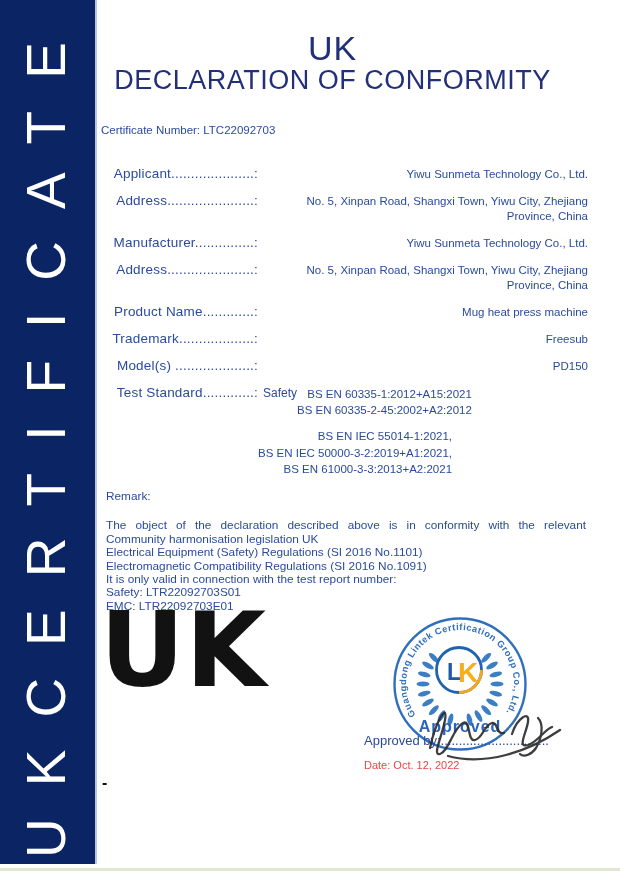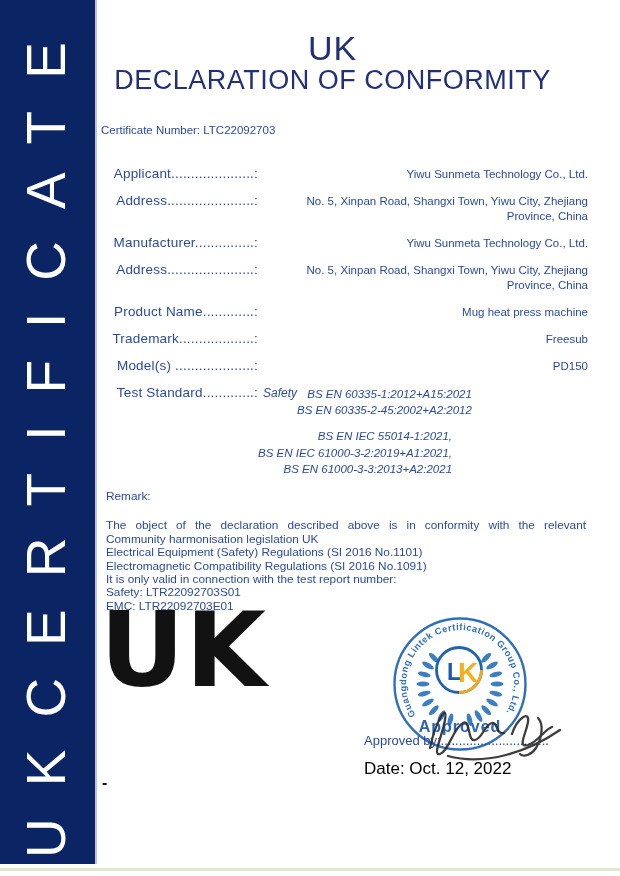--- a/index.html
+++ b/index.html
@@ -21,38 +21,38 @@
   
   .header { position:absolute; left:105px; top:30px; width:455px; text-align:center; color:#22307a; }
   .title    { font-size:34px; line-height:36px; letter-spacing:1px; }
   .subtitle { font-size:27px; line-height:28px; letter-spacing:0.5px; }
   .cert-num { position:absolute; left:101px; top:124px; font-size:11.5px; color:#2a4a9e; }
   
   .fields { position:absolute; left:112px; top:165px; width:476px; color:#2a4a9e;text-align:right; }
   .row  { display:flex; margin-bottom:10px; }
   .lbl  { width:146px; flex:none; font-size:13.5px; line-height:17px; letter-spacing:0.2px; }
   .val  { flex:1; font-size:11.5px; line-height:15px; padding-top:2px; }
-  .ts-groups { flex:1; padding-top:2px;font-style:italic; }
+  .ts-groups { flex:1; padding-top:2px; }
   .ts-group  { display:flex; margin-bottom:10px; }
   .ts-name   { width:39px; flex:none; font-size:12px; }
   .ts-list   { font-size:11.5px; line-height:16.2px; }
   
   .remark { position:absolute; left:106px; top:490px; width:480px; font-size:11.8px; line-height:13.4px; color:#2a4a9e; }
   .remark .just { text-align:justify; text-align-last:justify;margin-top:16px; }
   
   .ukca {
     position:absolute; left:100px; top:608px;
     font-family:"DejaVu Sans", sans-serif; font-weight:bold;
     font-size:104px; line-height:85px; letter-spacing:1px; color:#121212;
   }
   .ukca-dash { position:absolute; left:102px; top:774px; font-size:16px; font-weight:bold; color:#121212; }
   
   .stamp     { position:absolute; left:388px; top:612px; width:144px; height:144px; }
   .approved-by { position:absolute; left:364px; top:733px; font-size:13px; color:#2a4a9e; width:230px; white-space:nowrap; }
-  .date-line   { position:absolute; left:364px; top:759px; font-size:17px; color:#000000; }
+  .date-line   { position:absolute; left:364px; top:759px; font-size:11px; color:#ef4444; }
   .signature   { position:absolute; left:420px; top:690px; width:150px; height:85px; }
   .bottom-rule { position:absolute; left:0; top:868px; width:620px; height:3px; background:#dfe7d2; }
 </style>
 </head>
 <body>
 
 <div class="page">
 
   <div class="sidebar">
     <div class="sidebar-text">UKCERTIFICATE</div>
@@ -99,21 +99,21 @@
         <div class="ts-group">
           <span class="ts-name">Safety</span>
           <div class="ts-list">
             <div>BS EN 60335-1:2012+A15:2021</div>
             <div>BS EN 60335-2-45:2002+A2:2012</div>
           </div>
         </div>
         <div class="ts-group">
           <div class="ts-list">
             <div>BS EN IEC 55014-1:2021,</div>
-            <div>BS EN IEC 61000-3-2:2019+A1:2021,</div>
+            <div>BS EN IEC 50000-3-2:2019+A1:2021,</div>
             <div>BS EN 61000-3-3:2013+A2:2021</div>
           </div>
         </div>
       </div>
     </div>
   </div>
 
   <div class="remark">
     <div>Remark:</div>
     <div class="just">The object of the declaration described above is in conformity with the relevant</div>

